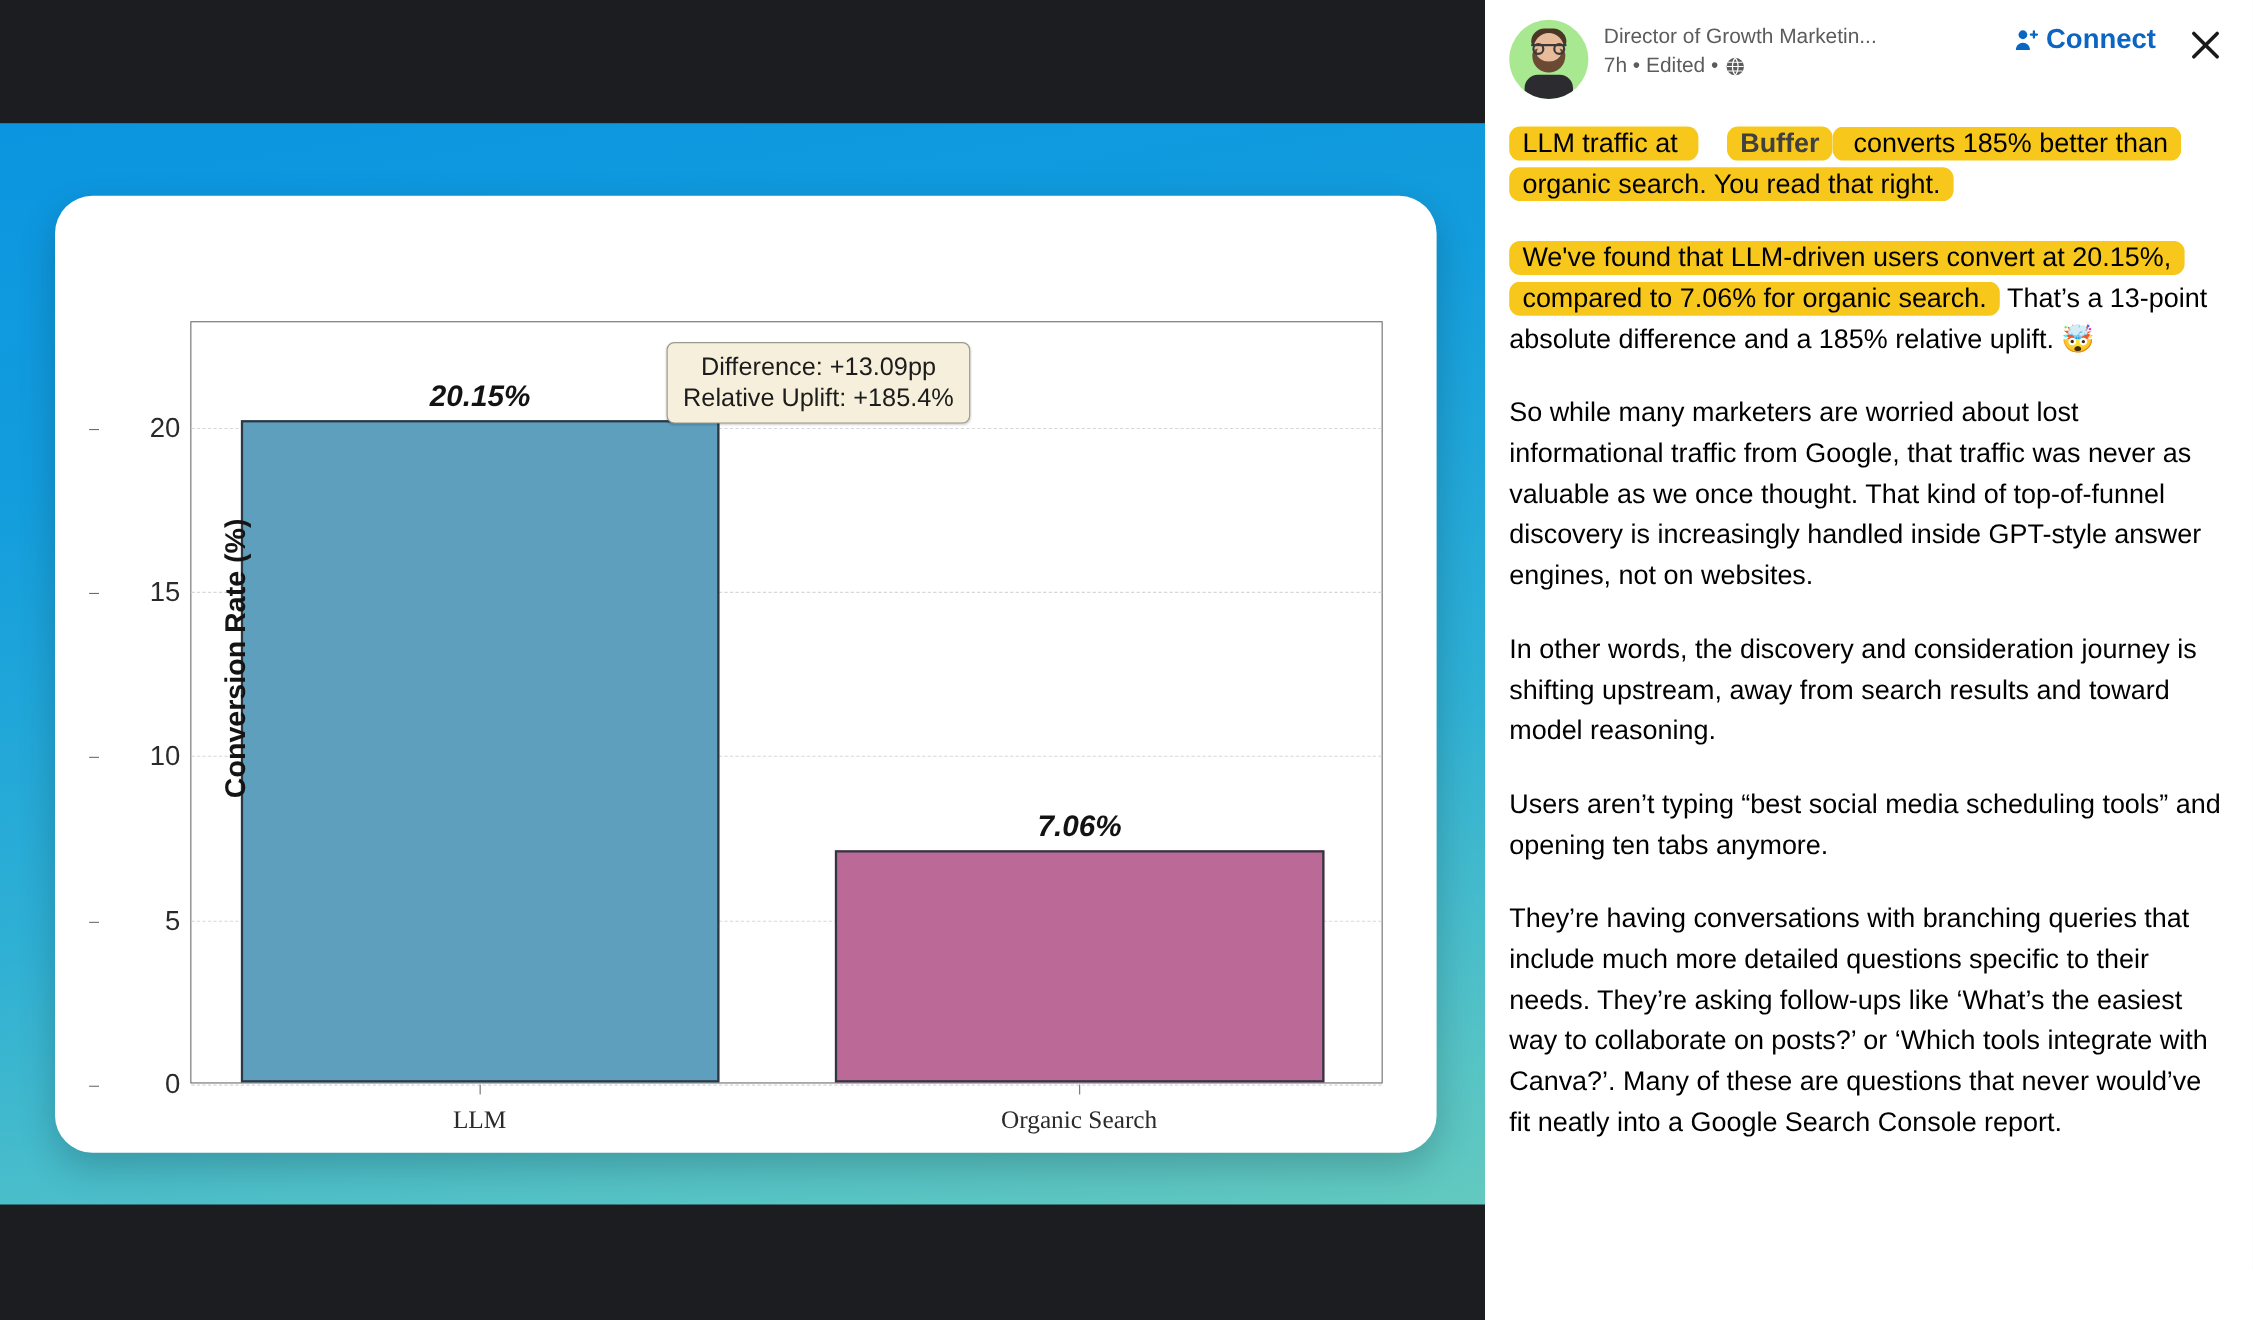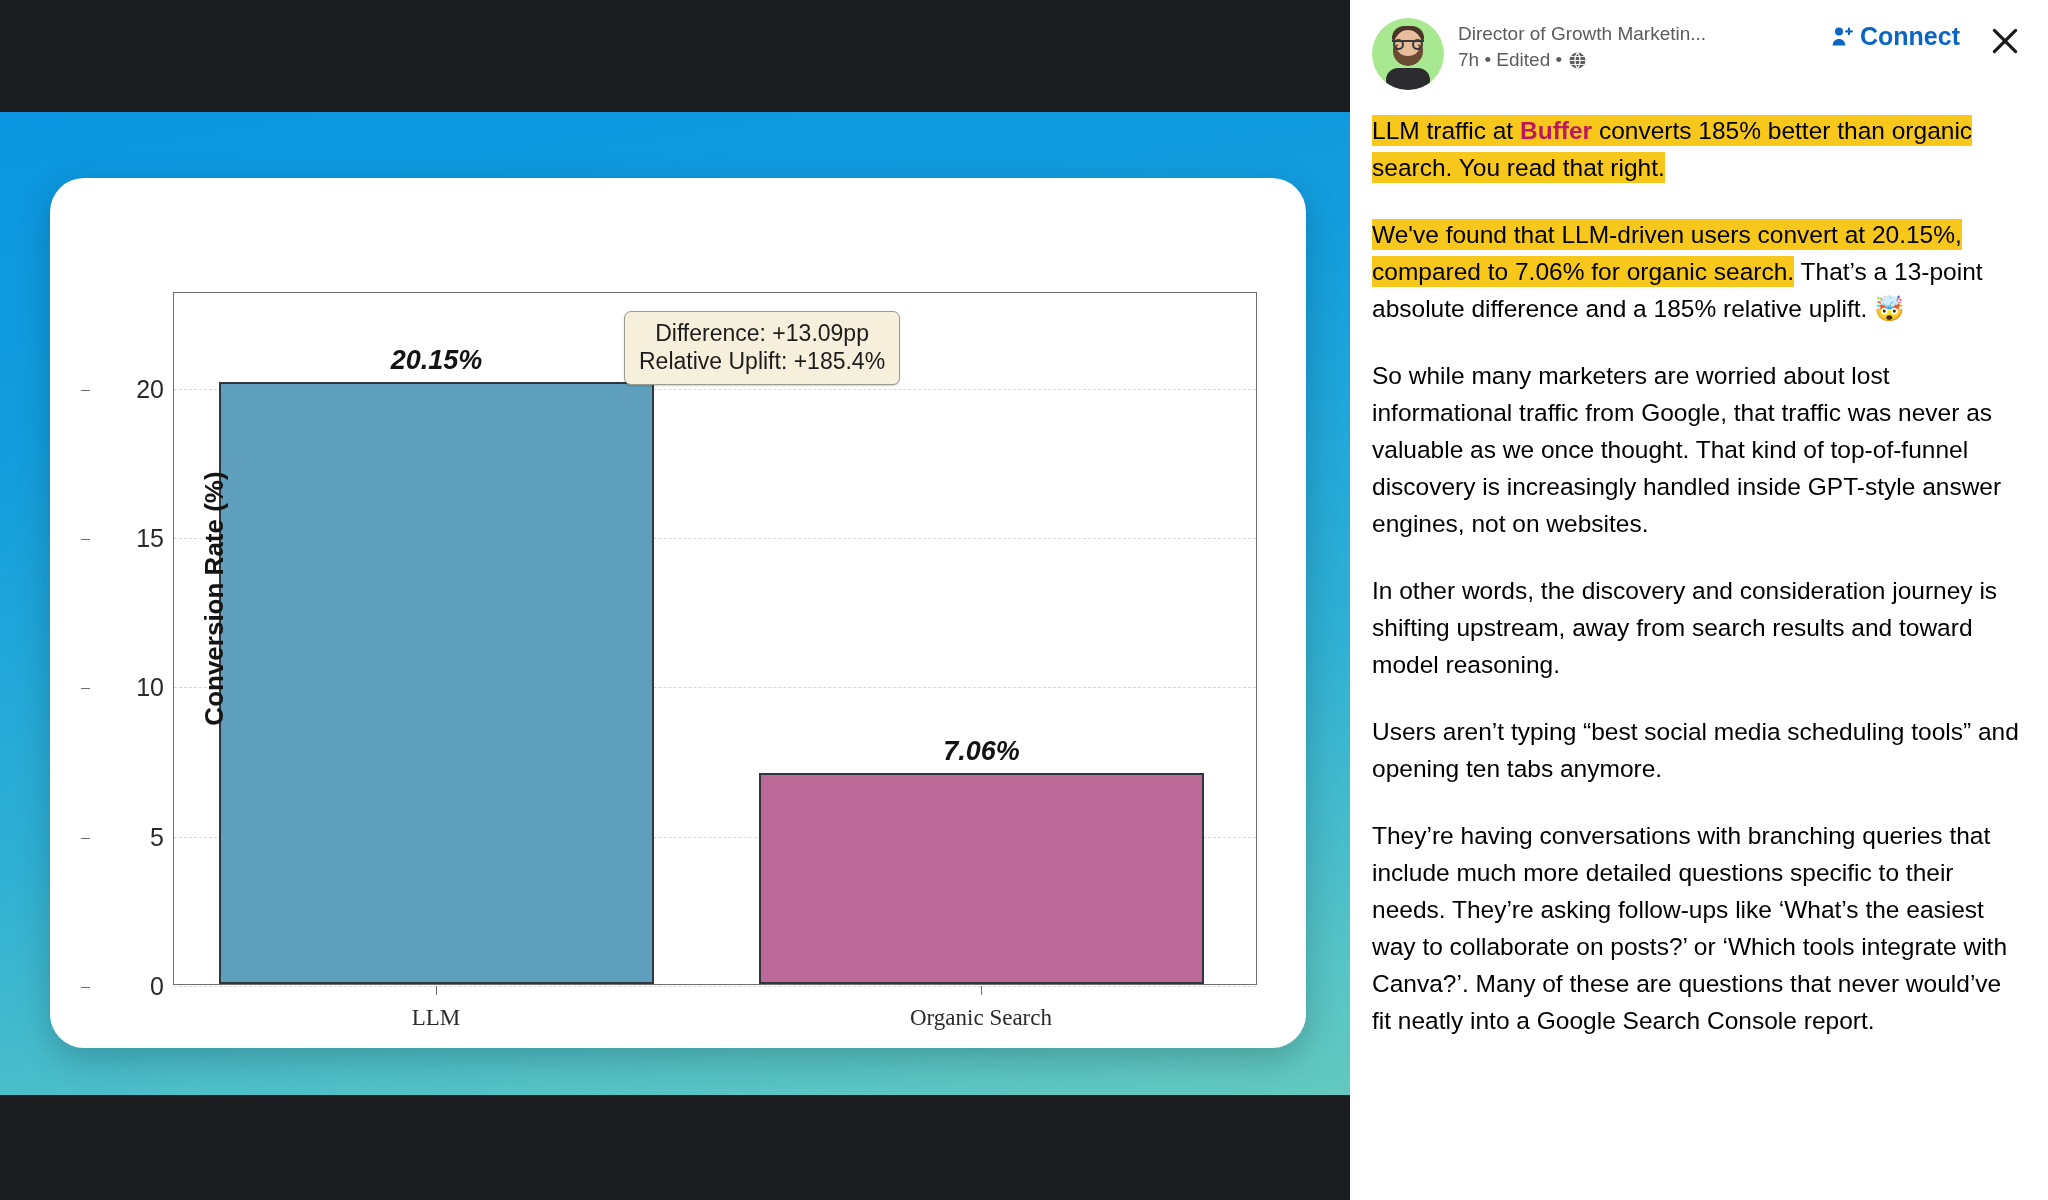--- a/index.html
+++ b/index.html
@@ -74,21 +74,20 @@
     position: absolute;
     left: 432px; top: 18px;
     background: #f6efdb;
     border: 1.5px solid #9a9a8e;
     border-radius: 7px;
     padding: 7px 14px 9px 14px;
     font-size: 23px; line-height: 1.22;
     color: #1c1c1c;
     text-align: center;
     box-shadow: 0 1px 2px rgba(0,0,0,.18);
-    margin-left: 18px;
   }
 
   
   #y-axis-label {
     position: absolute;
     left: -100px; top: 290px;
     width: 280px;
     transform: rotate(-90deg);
     transform-origin: center center;
     text-align: center;
@@ -158,22 +157,22 @@
     cursor: pointer; flex: 0 0 auto; padding-top: 4px;
   }
   #connect-icon { width: 24px; height: 24px; }
   #close-button { flex: 0 0 auto; padding: 6px 2px 0 14px; cursor: pointer; }
 
   #post-body { margin-top: 22px; }
   .para {
     font-size: 24.5px; line-height: 37px; color: #000;
     margin-bottom: 30px;
   }
-  .hl { background: #f7c81b; box-decoration-break: clone; -webkit-box-decoration-break: clone; padding: 2px 0; }
-  .brand { color: #be185d; font-weight: bold; }
+  .hl { background: #f7c81b; box-decoration-break: clone; -webkit-box-decoration-break: clone; padding: 2px 12px; border-radius: 10px; }
+  .brand { color: #404040; font-weight: bold; margin-left: 26px; }
 </style>
 </head>
 <body>
 
 <div id="root">
 
   <div id="media-pane">
     <div id="gradient-stage">
 
       <div id="chart-card">

